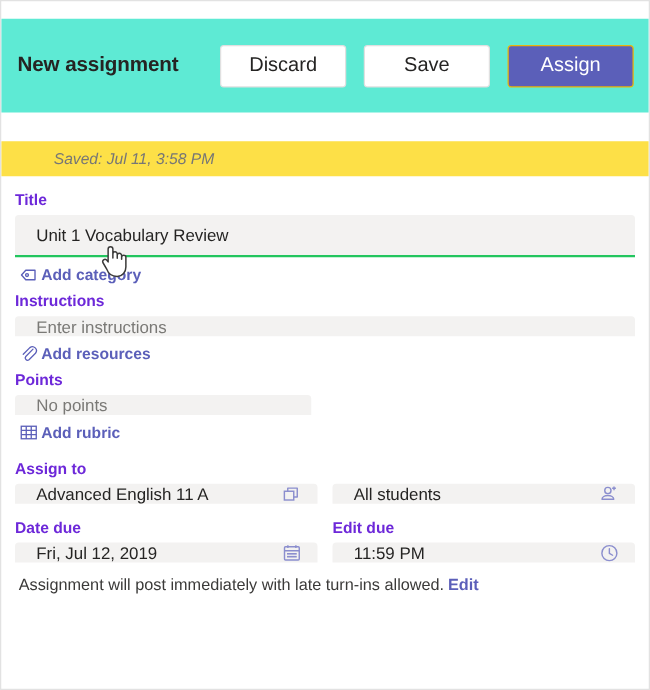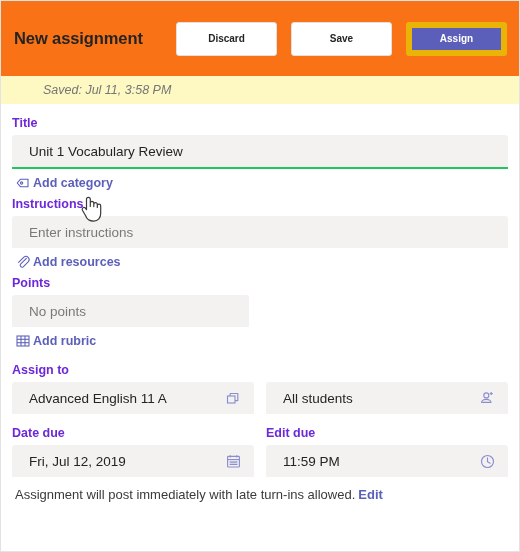--- a/index.html
+++ b/index.html
@@ -24,68 +24,70 @@
     overflow: hidden;
   }
 
   
   .header {
     height: 75px;
     display: flex;
     align-items: center;
     padding: 0 12px 0 13px;
     box-sizing: border-box;
-    background: #f97316;
+    background: #5eead4;
+    margin-top: 14px;
   }
   .page-title {
     font-size: 16.5px;
     font-weight: bold;
     color: #252423;
     letter-spacing: -0.1px;
     white-space: nowrap;
   }
   .header-actions {
     margin-left: auto;
     display: flex;
     align-items: center;
     gap: 14px;
   }
   .btn {
     height: 34px;
     min-width: 101px;
     padding: 0 14px;
     box-sizing: border-box;
-    font-size: 10px;
-    font-weight: bold;
+    font-size: 16px;
+    font-weight: normal;
     border-radius: 3px;
     display: inline-flex;
     align-items: center;
     justify-content: center;
     cursor: pointer;
     white-space: nowrap;
   }
   .btn-secondary {
     background: #ffffff;
     border: 1px solid #e0e0e0;
     color: #252423;
   }
   .btn-primary {
     background: #5b5fb9;
-    border: 6px solid #eab308;
+    border: 1px solid #eab308;
     color: #ffffff;
   }
 
   
   .saved-band {
     height: 28px;
-    background: #fef9c3;
+    background: #fde047;
     display: flex;
     align-items: center;
     padding-left: 42px;
     box-sizing: border-box;
+    margin-top: 23px;
   }
   .saved-text {
     font-size: 12.5px;
     font-style: italic;
     color: #767676;
     white-space: nowrap;
   }
 
   
   .form {
@@ -96,21 +98,21 @@
     font-size: 12.5px;
     font-weight: bold;
     color: #6d28d9;
     margin-bottom: 5px;
     white-space: nowrap;
   }
   .input {
     background: #f3f2f1;
     border: none;
     border-radius: 3px 3px 0 0;
-    height: 32px;
+    height: 16px;
     display: flex;
     align-items: center;
     padding: 0 12px 0 17px;
     box-sizing: border-box;
     font-size: 13.5px;
     color: #252423;
     cursor: text;
     position: relative;
   }
   .input.placeholder { color: #7a7976; }

